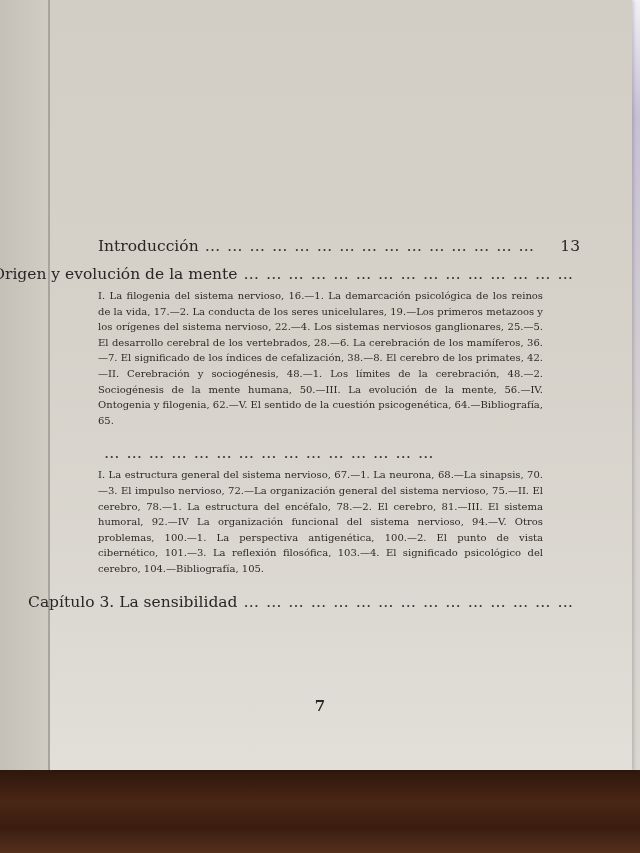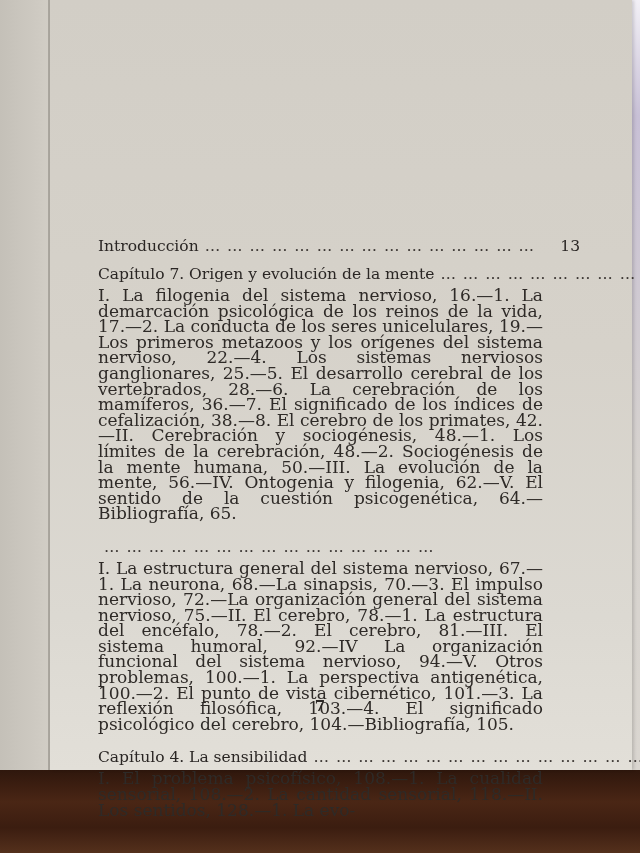--- a/index.html
+++ b/index.html
@@ -27,33 +27,33 @@
     .right-bg {
       position: absolute; left: 628px; top: 0; width: 12px; height: 770px;
       background: linear-gradient(180deg, #f2f0f6 0%, #c8c0d6 15%, #d6d2ce 60%, #dad6d0 100%);
     }
     .toc {
       position: absolute; left: 98px; top: 235px; width: 482px;
       font-family: "DejaVu Serif", "Liberation Serif", serif;
       color: #2a2624;
     }
     .entry {
-      display: flex; align-items: baseline; justify-content: flex-start;
+      display: flex; align-items: baseline; justify-content: flex-end;
       font-size: 15.5px; line-height: 22px; white-space: nowrap;
     }
     .entry .title { flex: 0 0 auto; }
     .entry .dots {
       flex: 1 1 auto; overflow: hidden; margin: 0 6px; color: #3a3532;
       letter-spacing: 1px;
     }
     .entry .num { flex: 0 0 auto; text-align: right; min-width: 30px; }
     .entry .leader-wrap { display: flex; flex: 1 1 auto; align-items: baseline; }
     .summary {
       margin: 3px 0 0 0; padding-left: 0;
-      font-size: 17px; line-height: 15.6px;
+      font-size: 10px; line-height: 15.6px;
       text-align: justify; width: 445px; color: #2e2a27;
     }
     .chapter { margin-top: 14px; }
     .chapter.first { margin-top: 6px; }
     .folio {
       position: absolute; left: 0; width: 640px; top: 697px;
       text-align: center; font-family: "DejaVu Serif", "Liberation Serif", serif;
       font-size: 15px; color: #2a2624; font-weight: bold;
     }
   </style>
@@ -94,23 +94,22 @@
         <span class="dots">… … … … … … … … … … … … … … …</span>
       </span>
 
     </div>
     <p class="summary">I. La estructura general del sistema nervioso, 67.—1. La neurona, 68.—La sinapsis, 70.—3. El impulso nervioso, 72.—La organización general del sistema nervioso, 75.—II. El cerebro, 78.—1. La estructura del encéfalo, 78.—2. El cerebro, 81.—III. El sistema humoral, 92.—IV La organización funcional del sistema nervioso, 94.—V. Otros problemas, 100.—1. La perspectiva antigenética, 100.—2. El punto de vista cibernético, 101.—3. La reflexión filosófica, 103.—4. El significado psicológico del cerebro, 104.—Bibliografía, 105.</p>
   </div>
 
   <div class="chapter">
     <div class="entry">
       <span class="leader-wrap">
-        <span class="title">Capítulo 4.  La sensibilidad</span>
+        <span class="title">Capítulo 3.  La sensibilidad</span>
         <span class="dots">… … … … … … … … … … … … … … …</span>
       </span>
 
     </div>
-    <p class="summary">I. El problema psicofísico, 108.—1. La cualidad sensorial, 108.—2. La cantidad sensorial, 118.—II. Los sentidos, 128.—1. La evo-</p>
   </div>
 
 </div>
 
 <div class="folio">7</div>
 
 </body></html>

